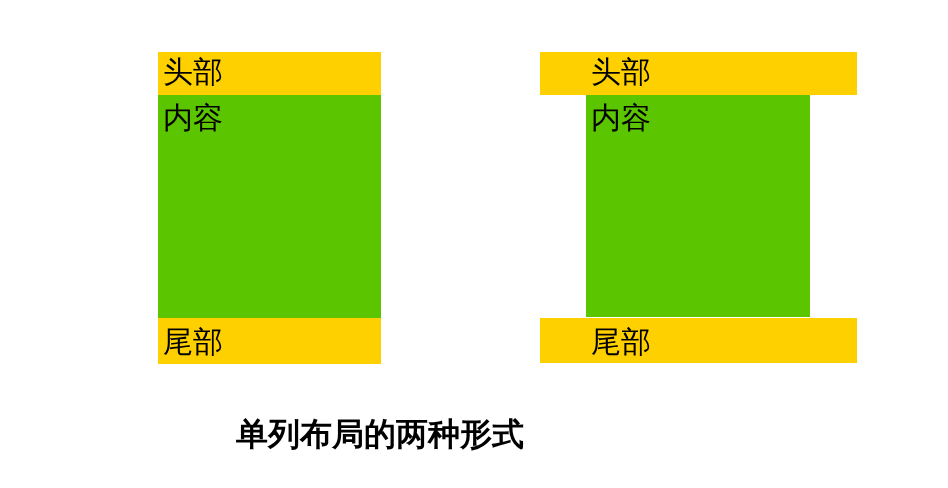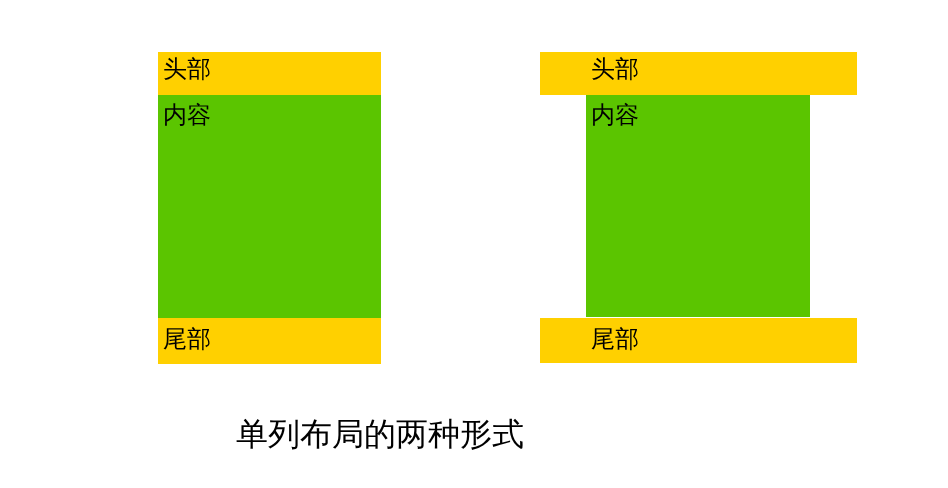--- a/index.html
+++ b/index.html
@@ -23,21 +23,21 @@
     height: 488px;
   }
 
   
   .block {
     position: absolute;
     box-sizing: border-box;
   }
   .band-label {
     display: block;
-    font-size: 24px;
+    font-size: 30px;
     line-height: 1;
     color: #000000;
     white-space: nowrap;
   }
 
   
   #diagram-uniform {
     position: absolute;
     left: 158px;
     top: 52px;
@@ -129,20 +129,21 @@
   
   #figure-caption {
     position: absolute;
     left: 0;
     top: 418px;
     width: 760px;
     text-align: center;
     font-size: 32px;
     line-height: 1;
     color: #000000;
+    font-weight: bold;
   }
 </style>
 </head>
 <body>
 
 <div id="stage">
 
   <div id="diagram-uniform">
 
     <div class="block u-header">

